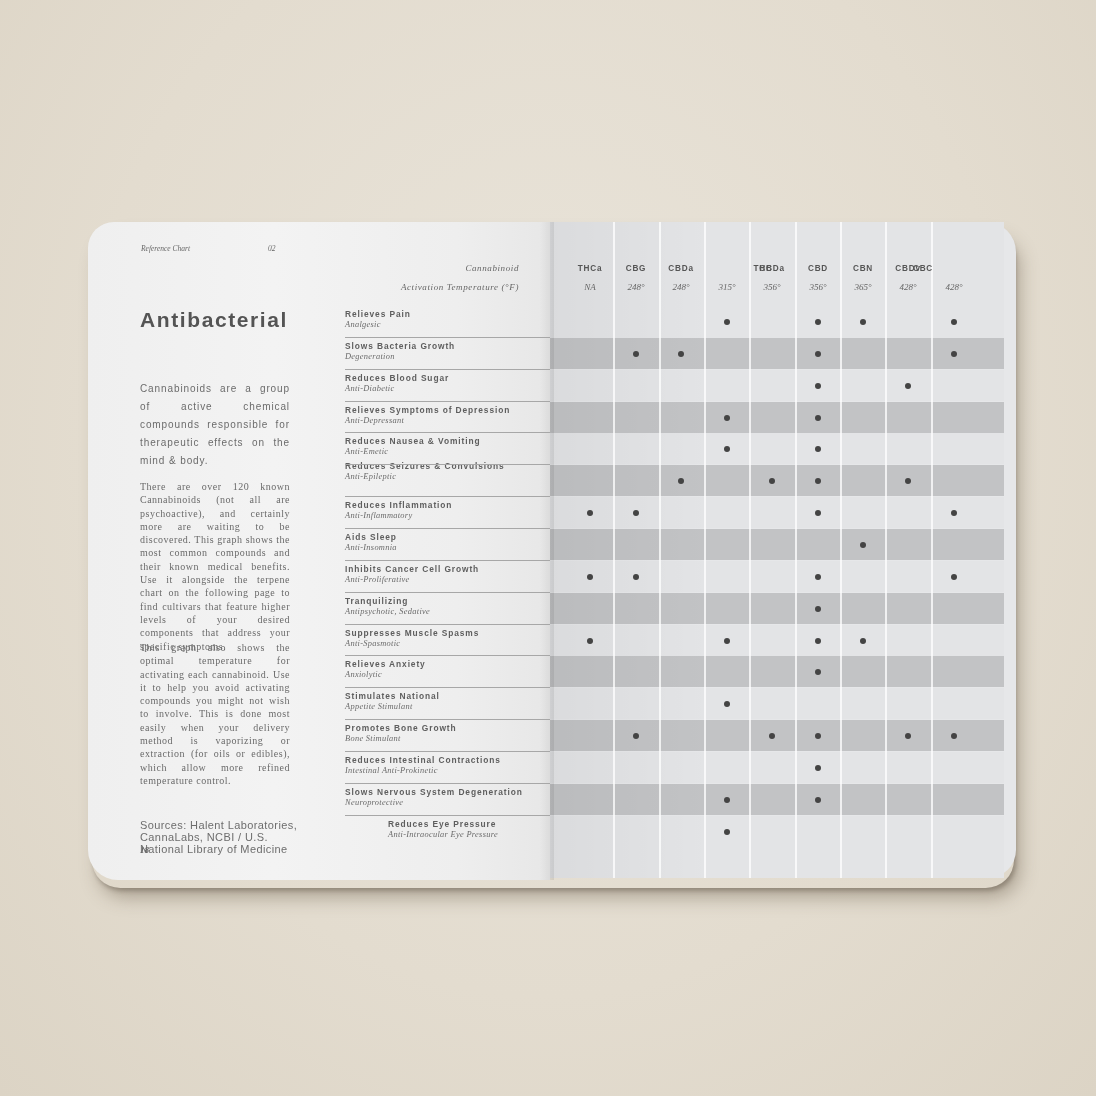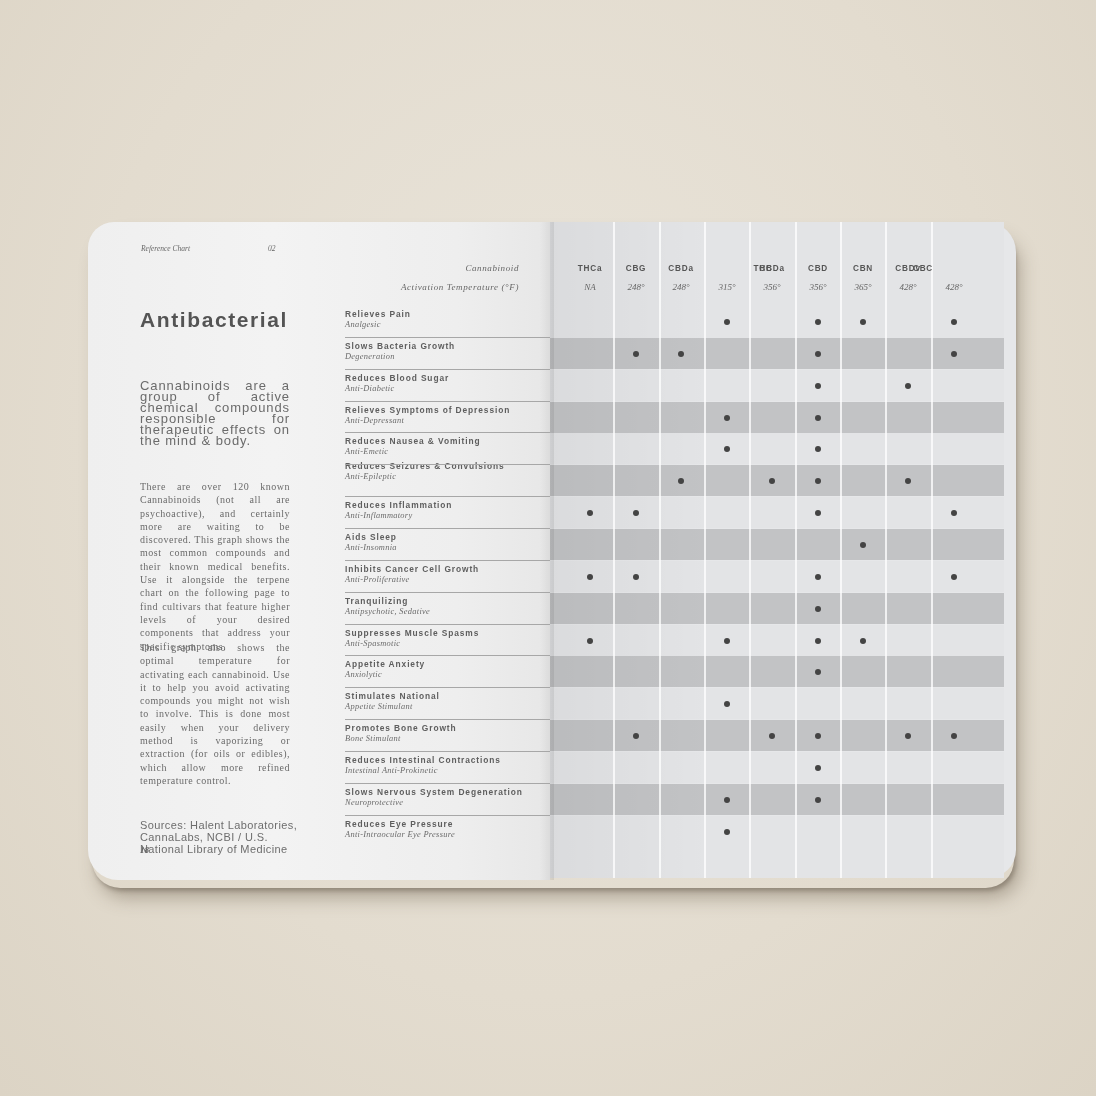--- a/index.html
+++ b/index.html
@@ -40,21 +40,21 @@
   .h-label {
     position: absolute; font-family: "Liberation Serif", serif; font-style: italic;
     font-size: 9px; color: #666; text-align: right; letter-spacing: 0.6px;
   }
   .title {
     position: absolute; left: 140px; top: 308px; font-size: 21px; font-weight: bold;
     color: #545454; letter-spacing: 1.6px;
   }
   .intro {
     position: absolute; left: 140px; top: 380px; width: 150px;
-    font-size: 13px; line-height: 11px; color: #6b6b6b; letter-spacing: 0.9px;
+    font-size: 10px; line-height: 18px; color: #6b6b6b; letter-spacing: 0.9px;
     text-align: justify;
   }
   .body-text {
     position: absolute; left: 140px; width: 150px;
     font-family: "Liberation Serif", serif; font-size: 10px; line-height: 13.3px;
     color: #6a6a6a; text-align: justify; letter-spacing: 0.5px;
   }
   .sources {
     position: absolute; left: 140px; top: 819px; width: 170px;
     font-size: 11px; line-height: 12px; color: #6d6d6d; letter-spacing: 0.4px;
@@ -224,21 +224,21 @@
       <span class="benefit">Tranquilizing</span>
       <span class="term">Antipsychotic, Sedative</span>
     </div>
     <div class="row-divider" style="top: 591.65px;"></div>
     <div class="row-label" style="top: 627.5px;">
       <span class="benefit">Suppresses Muscle Spasms</span>
       <span class="term">Anti-Spasmotic</span>
     </div>
     <div class="row-divider" style="top: 623.5px;"></div>
     <div class="row-label" style="top: 659.35px;">
-      <span class="benefit">Appetite Anxiety</span>
+      <span class="benefit">Relieves Anxiety</span>
       <span class="term">Anxiolytic</span>
     </div>
     <div class="row-divider" style="top: 655.35px;"></div>
     <div class="row-label" style="top: 691.2px;">
       <span class="benefit">Stimulates National</span>
       <span class="term">Appetite Stimulant</span>
     </div>
     <div class="row-divider" style="top: 687.2px;"></div>
     <div class="row-label" style="top: 723.05px;">
       <span class="benefit">Promotes Bone Growth</span>
@@ -248,21 +248,21 @@
     <div class="row-label" style="top: 754.9px;">
       <span class="benefit">Reduces Intestinal Contractions</span>
       <span class="term">Intestinal Anti-Prokinetic</span>
     </div>
     <div class="row-divider" style="top: 750.9px;"></div>
     <div class="row-label" style="top: 786.75px;">
       <span class="benefit">Slows Nervous System Degeneration</span>
       <span class="term">Neuroprotective</span>
     </div>
     <div class="row-divider" style="top: 782.75px;"></div>
-    <div class="row-label" style="top: 818.6px;">
+    <div class="row-label" style="top: 818.6px; margin-left: 43px;">
       <span class="benefit">Reduces Eye Pressure</span>
       <span class="term">Anti-Intraocular Eye Pressure</span>
     </div>
     <div class="row-divider" style="top: 814.6px;"></div>
   </div>
 <div id="dots">
     <span class="dot" style="left: 727px; top: 322px;"></span>
     <span class="dot" style="left: 818px; top: 322px;"></span>
     <span class="dot" style="left: 863px; top: 322px;"></span>
     <span class="dot" style="left: 954px; top: 322px;"></span>

